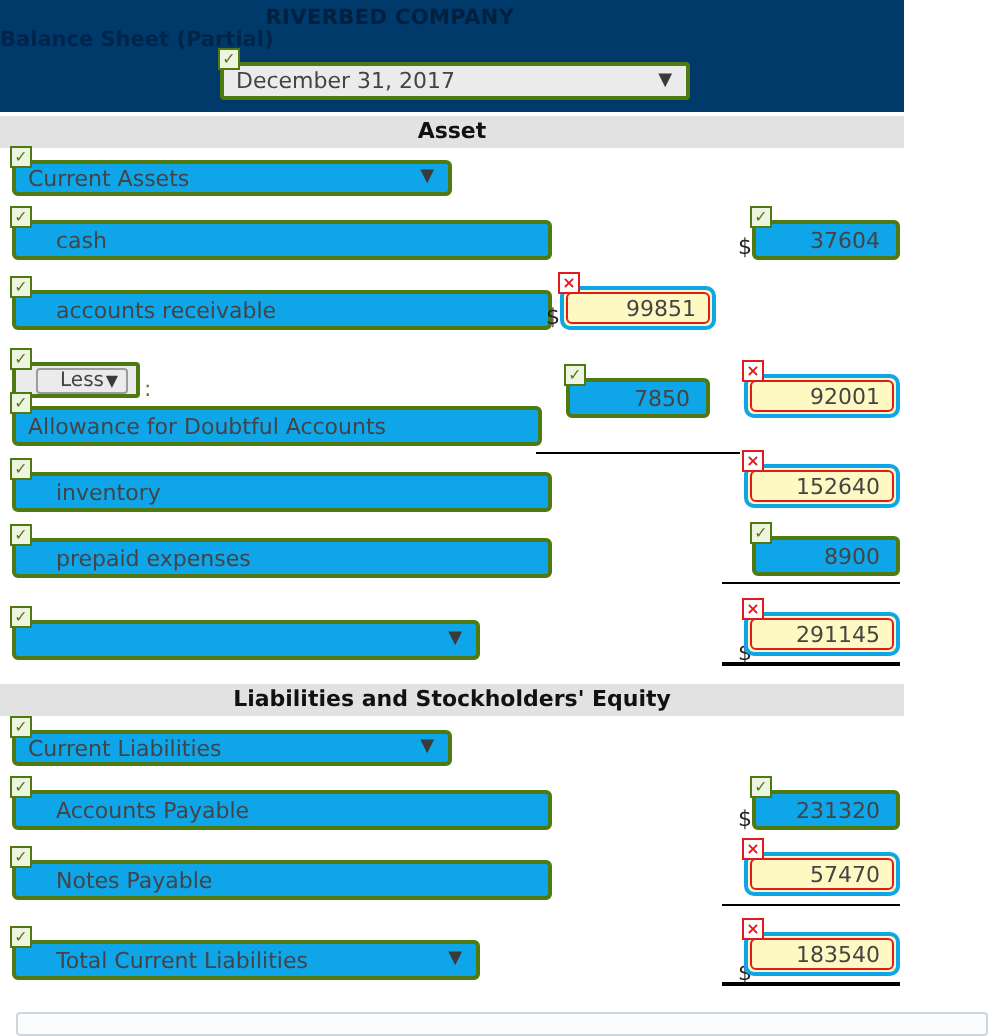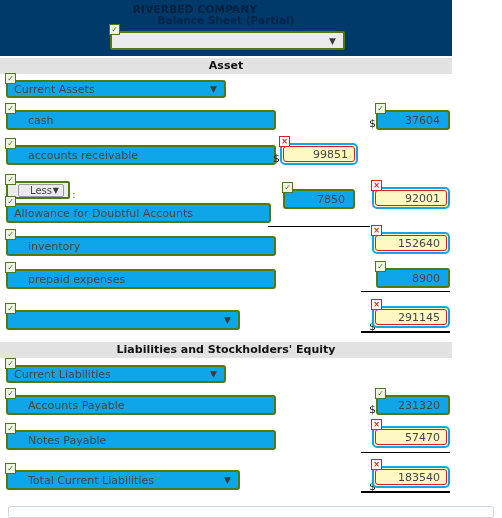--- a/index.html
+++ b/index.html
@@ -37,21 +37,20 @@
     font-weight: bold;
     color: #00203f;
     letter-spacing: 0.2px;
     line-height: 11px;
   }
   .report-name {
     position: absolute;
     left: 0;
     top: 15px;
     width: 452px;
-    text-align: center;
     font-size: 10.5px;
     font-weight: bold;
     color: #00254a;
     line-height: 11px;
   }
 
   
   .fw {
     position: absolute;
     box-sizing: border-box;
@@ -213,20 +212,21 @@
 </head>
 <body>
 
 <div class="header-bar"></div>
 <div class="company-name">RIVERBED COMPANY</div>
 <div class="report-name">Balance Sheet (Partial)</div>
 
 <div class="fw ok period-sel" style="left:110px; top:31px; width:235px; height:19px;">
   <span class="badge">✓</span>
   <div class="ctl-ok">
+    <span class="txt">December 31, 2017</span>
     <span class="caret">▼</span>
   </div>
 </div>
 
 <div class="band" style="top:58px;">Asset</div>
 
 <div class="fw ok" style="left:6px; top:80px; width:220px; height:18px;">
   <span class="badge">✓</span>
   <div class="ctl-ok">
     <span class="txt">Current Assets</span>

